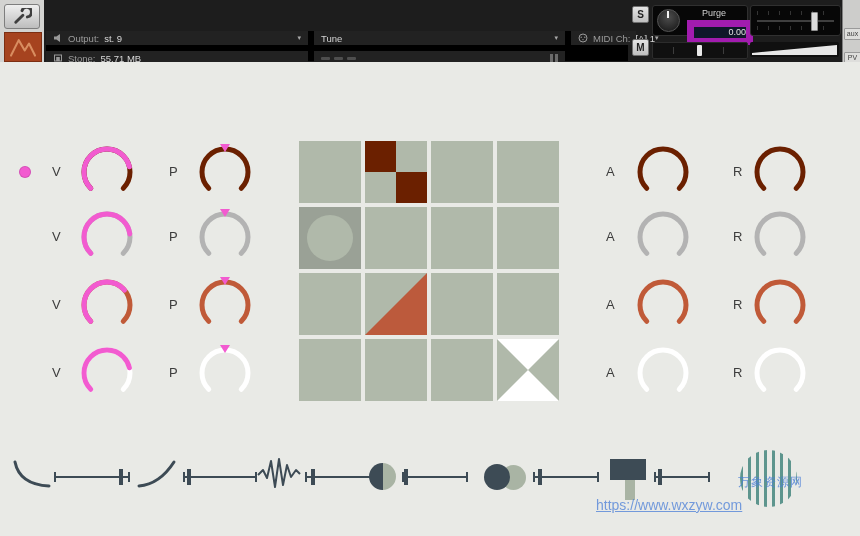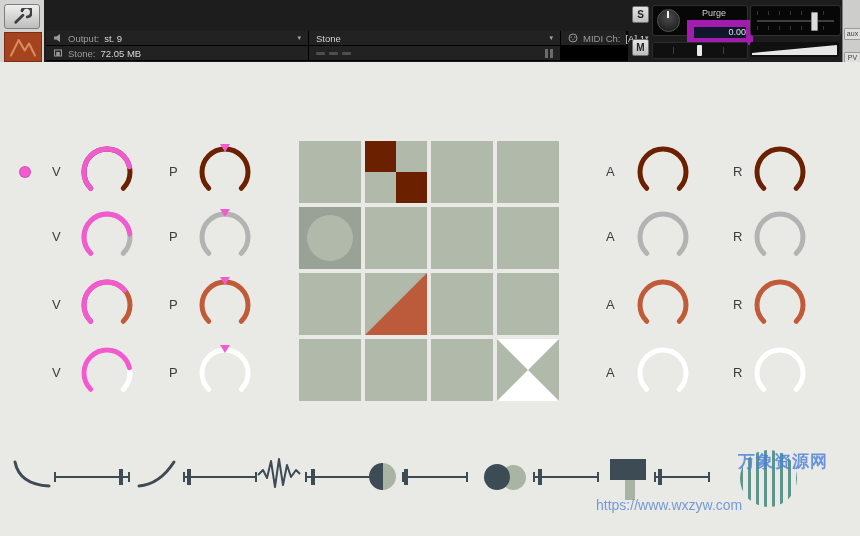--- a/index.html
+++ b/index.html
@@ -19,21 +19,21 @@
   .title{margin-left:11px;color:#dedede;font-size:12px;letter-spacing:.3px;}
   .t-spacer{flex:1;}
   .nav-arrow{color:#bdbdbd;font-size:9px;padding:0 6px;cursor:pointer;}
   .cam-btn{width:24px;height:18px;background:#3e3e3e;border:1px solid #2a2a2a;border-radius:2px;margin:0 5px 0 8px;
            display:flex;align-items:center;justify-content:center;padding:0;cursor:pointer;}
   .info-btn{width:30px;height:18px;background:linear-gradient(#d6d6d6,#bcbcbc);border:1px solid #8a8a8a;border-radius:2px;
             margin-right:5px;display:flex;align-items:center;justify-content:center;padding:0;cursor:pointer;}
   .info-dot{width:12px;height:12px;border-radius:50%;background:#2c2c2c;color:#eee;font-size:8px;font-weight:bold;
             line-height:12px;text-align:center;font-style:italic;}
   .info-rows{position:absolute;left:46px;top:31px;width:582px;height:30px;background:#000;
-             display:grid;grid-template-columns:262px 251px 65px;grid-template-rows:14px 14px;gap:1px;}
+             display:grid;grid-template-columns:262px 251px 65px;grid-template-rows:14px 14px;gap:6px;}
   .hcell{background:#222;display:flex;align-items:center;padding:0 7px;font-size:9.5px;color:#9b9b9b;white-space:nowrap;}
   .hcell .val{color:#d8d8d8;margin-left:5px;}
   .hcell .lbl2{margin-left:14px;}
   .hicon{margin-right:5px;flex:none;display:block;}
   .caret{margin-left:auto;color:#a9a9a9;font-size:7px;}
   .meterdash{width:9px;height:3px;background:#4e4e4e;border-radius:1px;margin-right:4px;}
   .meterbar{width:3px;height:9px;background:#6b6b6b;margin-left:2px;}
   .mspace{flex:1;}
   .sm-btn{position:absolute;left:632px;width:17px;height:17px;background:linear-gradient(#e4e4e4,#bfbfbf);
           border:1px solid #6f6f6f;border-radius:2px;font-size:10px;font-weight:bold;color:#232323;
@@ -106,23 +106,23 @@
   .blockicon .stem{position:absolute;left:15px;top:23px;width:10px;height:20px;background:var(--sage-icon);}
   .sphere{position:absolute;left:740px;top:388px;width:57px;height:57px;border-radius:50%;
           background:repeating-linear-gradient(90deg,#4e8c84 0 3px,rgba(255,255,255,0) 3px 8px);opacity:.9;}
 
   .hslider{position:absolute;top:407px;height:16px;cursor:pointer;}
   .hslider .track{position:absolute;left:0;right:0;top:7px;height:2px;background:var(--slate);}
   .hslider .cap{position:absolute;top:3px;width:2px;height:10px;background:var(--slate);}
   .cap.l{left:0;} .cap.r{right:0;}
   .hslider .handle{position:absolute;top:0;width:4px;height:16px;background:var(--slate);}
 
-  .wm-site{position:absolute;left:738px;top:388px;font-size:17px;font-weight:bold;letter-spacing:1px;
+  .wm-site{position:absolute;left:738px;top:412px;font-size:12px;font-weight:normal;letter-spacing:1px;
            color:var(--wm-blue);opacity:.8;z-index:5;white-space:nowrap;}
-  .wm-url{position:absolute;left:596px;top:435px;font-size:14px;color:var(--wm-blue);opacity:.75;z-index:5;white-space:nowrap;}
+  .wm-url{position:absolute;left:596px;top:435px;font-size:14px;color:var(--wm-blue);opacity:.75;z-index:5;white-space:nowrap;text-decoration:underline;}
 </style>
 </head>
 <body>
 
 <div class="stage">
 
   <div class="header">
     <div class="left-col">
       <button class="wrench-btn">
         <svg width="20" height="17" viewBox="0 0 22 19">
@@ -141,41 +141,41 @@
     <div class="info-rows">
       <div class="hcell">
         <svg class="hicon" width="10" height="10" viewBox="0 0 10 10">
           <polygon points="1,3.4 3.4,3.4 7,1 7,9 3.4,6.6 1,6.6" fill="#999999"></polygon>
         </svg>
         <span>Output:</span>
         <span class="val">st. 9</span>
         <span class="caret">▾</span>
       </div>
       <div class="hcell">
-        <span style="color:#d2d2d2">Stone</span>
+        <span style="color:#d2d2d2">Tune</span>
         <span class="caret">▾</span>
       </div>
       <div class="hcell">
         <svg class="hicon" width="10" height="10" viewBox="0 0 10 10">
           <circle cx="5" cy="5" r="4" fill="none" stroke="#999999" stroke-width="1"></circle>
           <circle cx="3.2" cy="4.2" r="0.7" fill="#999999"></circle>
           <circle cx="6.8" cy="4.2" r="0.7" fill="#999999"></circle>
           <circle cx="5" cy="6.6" r="0.7" fill="#999999"></circle>
         </svg>
         <span>MIDI Ch:</span>
         <span class="val">[A] 1</span>
         <span class="caret">▾</span>
       </div>
       <div class="hcell">
         <svg class="hicon" width="10" height="10" viewBox="0 0 10 10">
           <rect x="1.5" y="2" width="7" height="6" fill="none" stroke="#999999" stroke-width="1"></rect>
           <rect x="3.2" y="4" width="3.6" height="4" fill="#999999"></rect>
         </svg>
         <span>Stone:</span>
-        <span class="val">72.05 MB</span>
+        <span class="val">55.71 MB</span>
       </div>
       <div class="hcell">
         <span class="meterdash"></span>
         <span class="meterdash"></span>
         <span class="meterdash"></span>
         <span class="mspace"></span>
         <span class="meterbar"></span>
         <span class="meterbar"></span>
       </div>
     </div>

